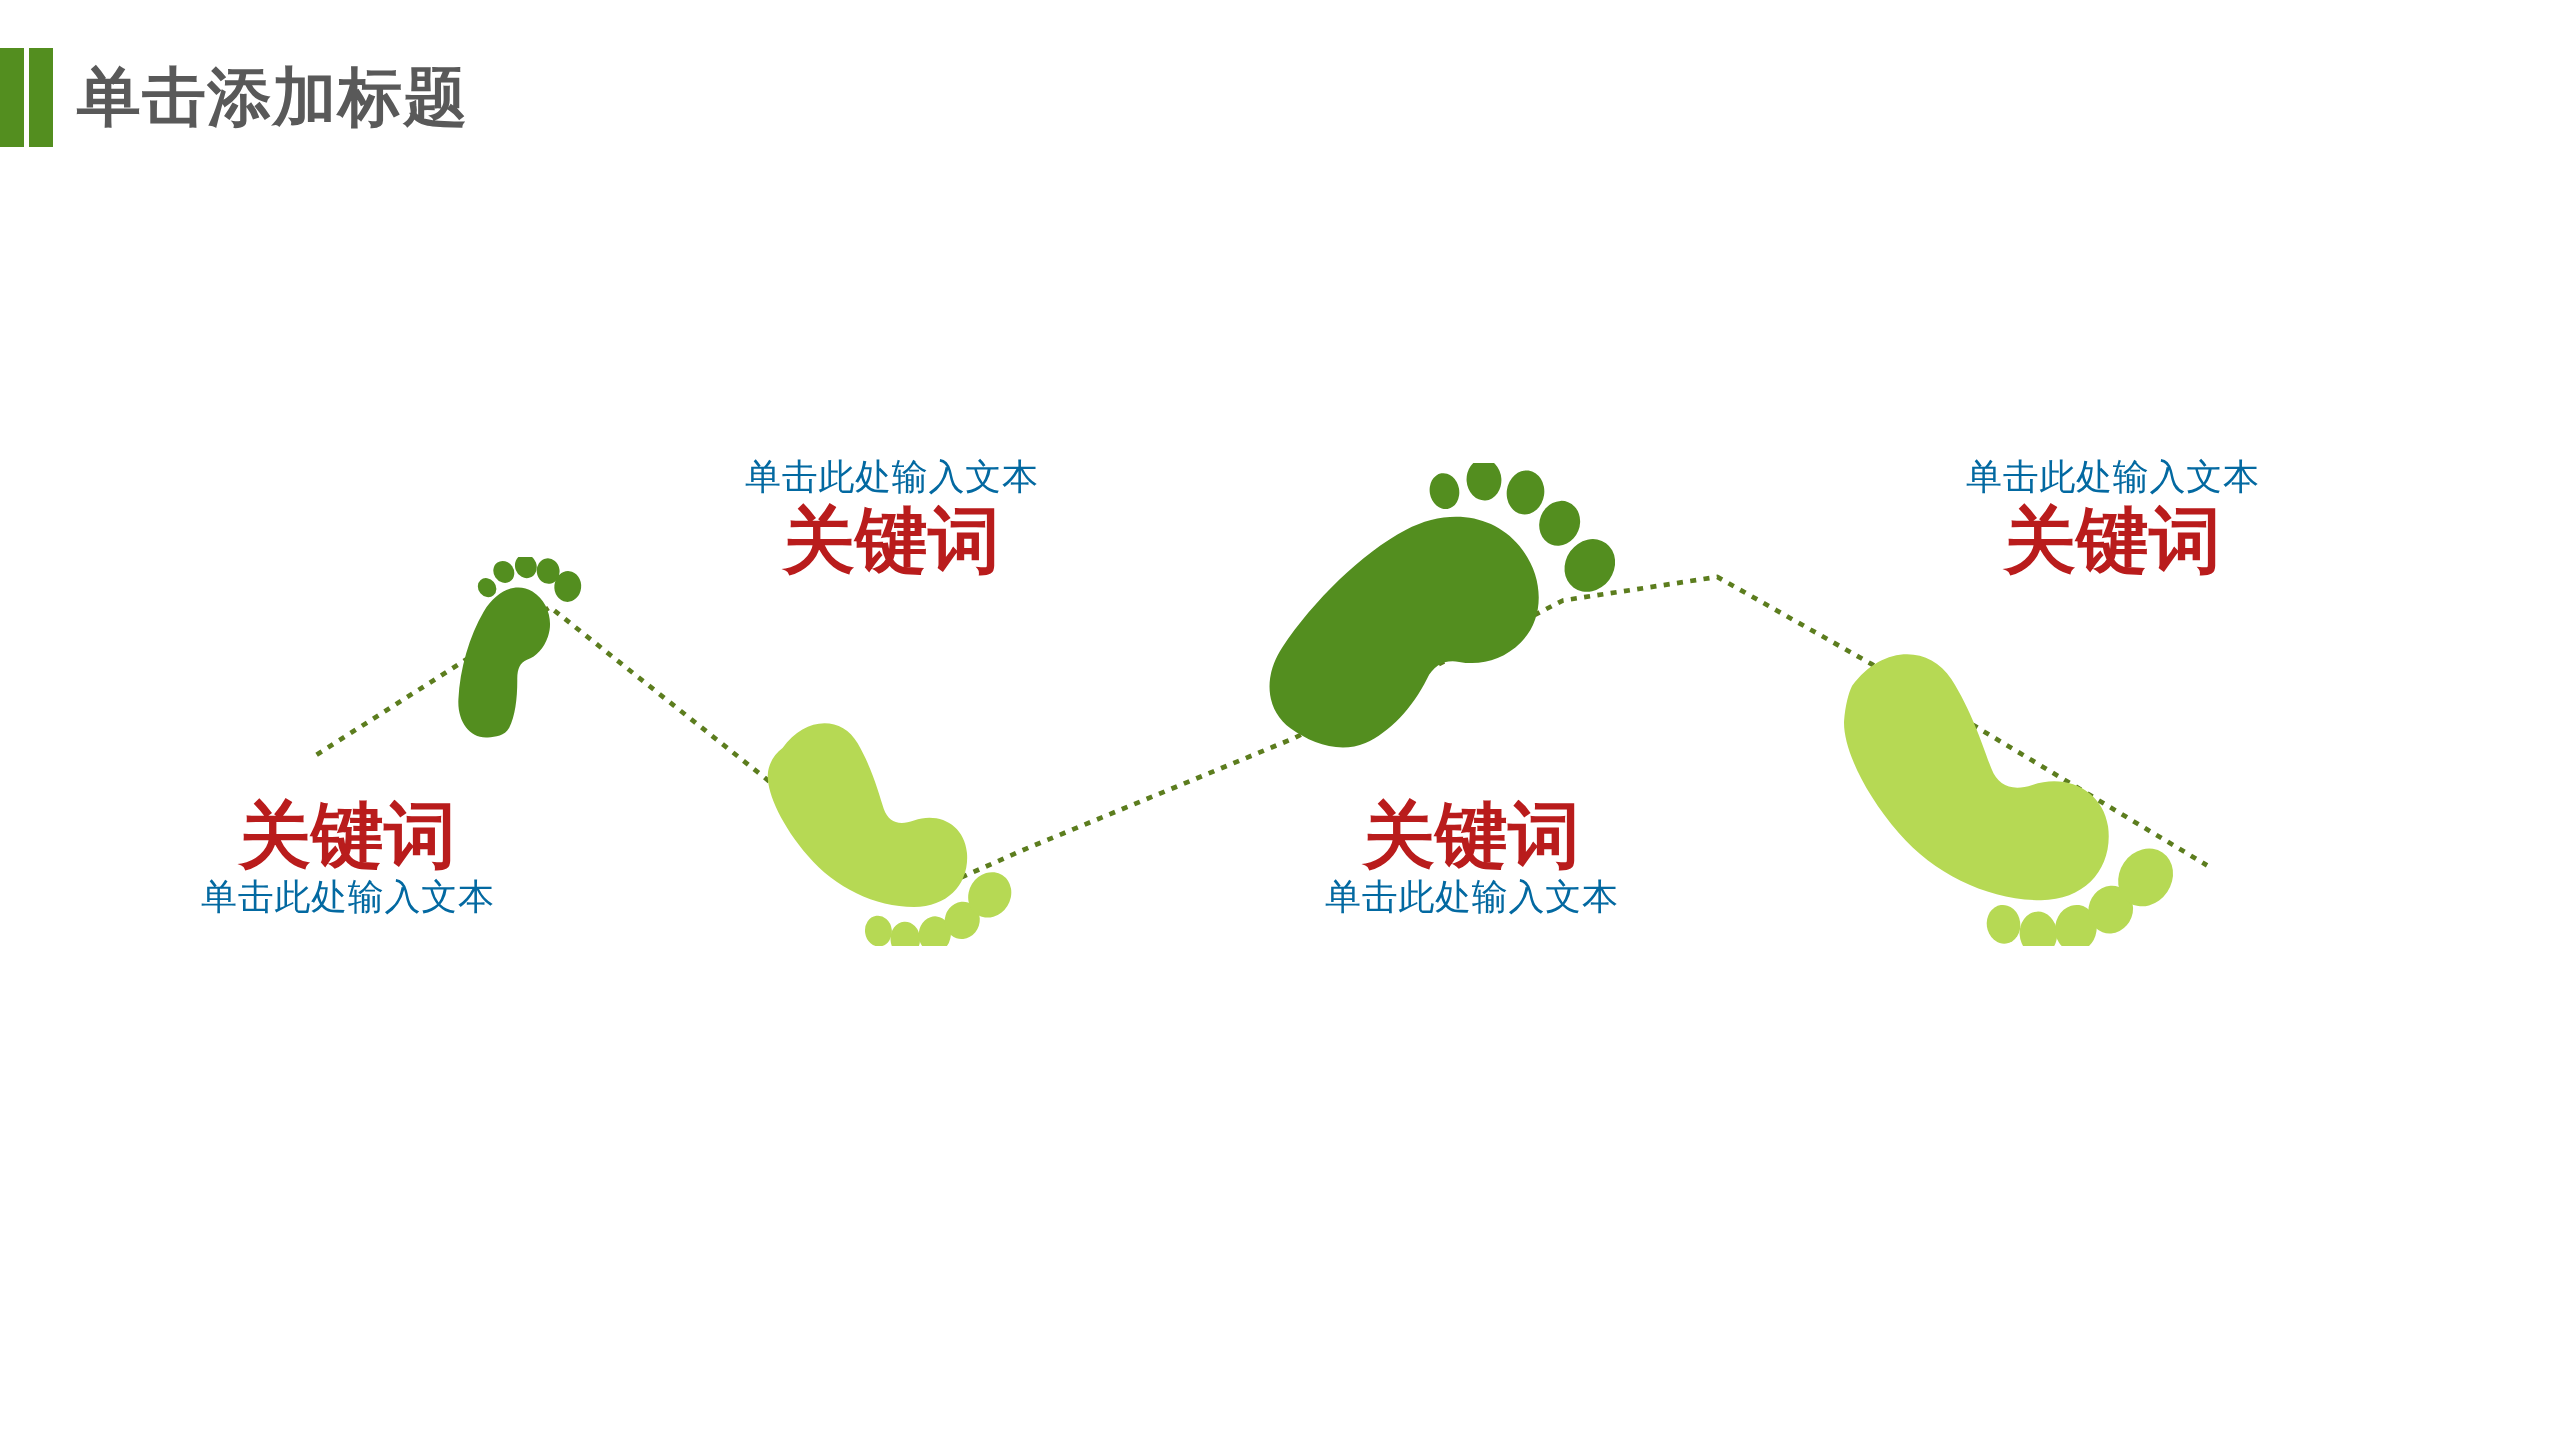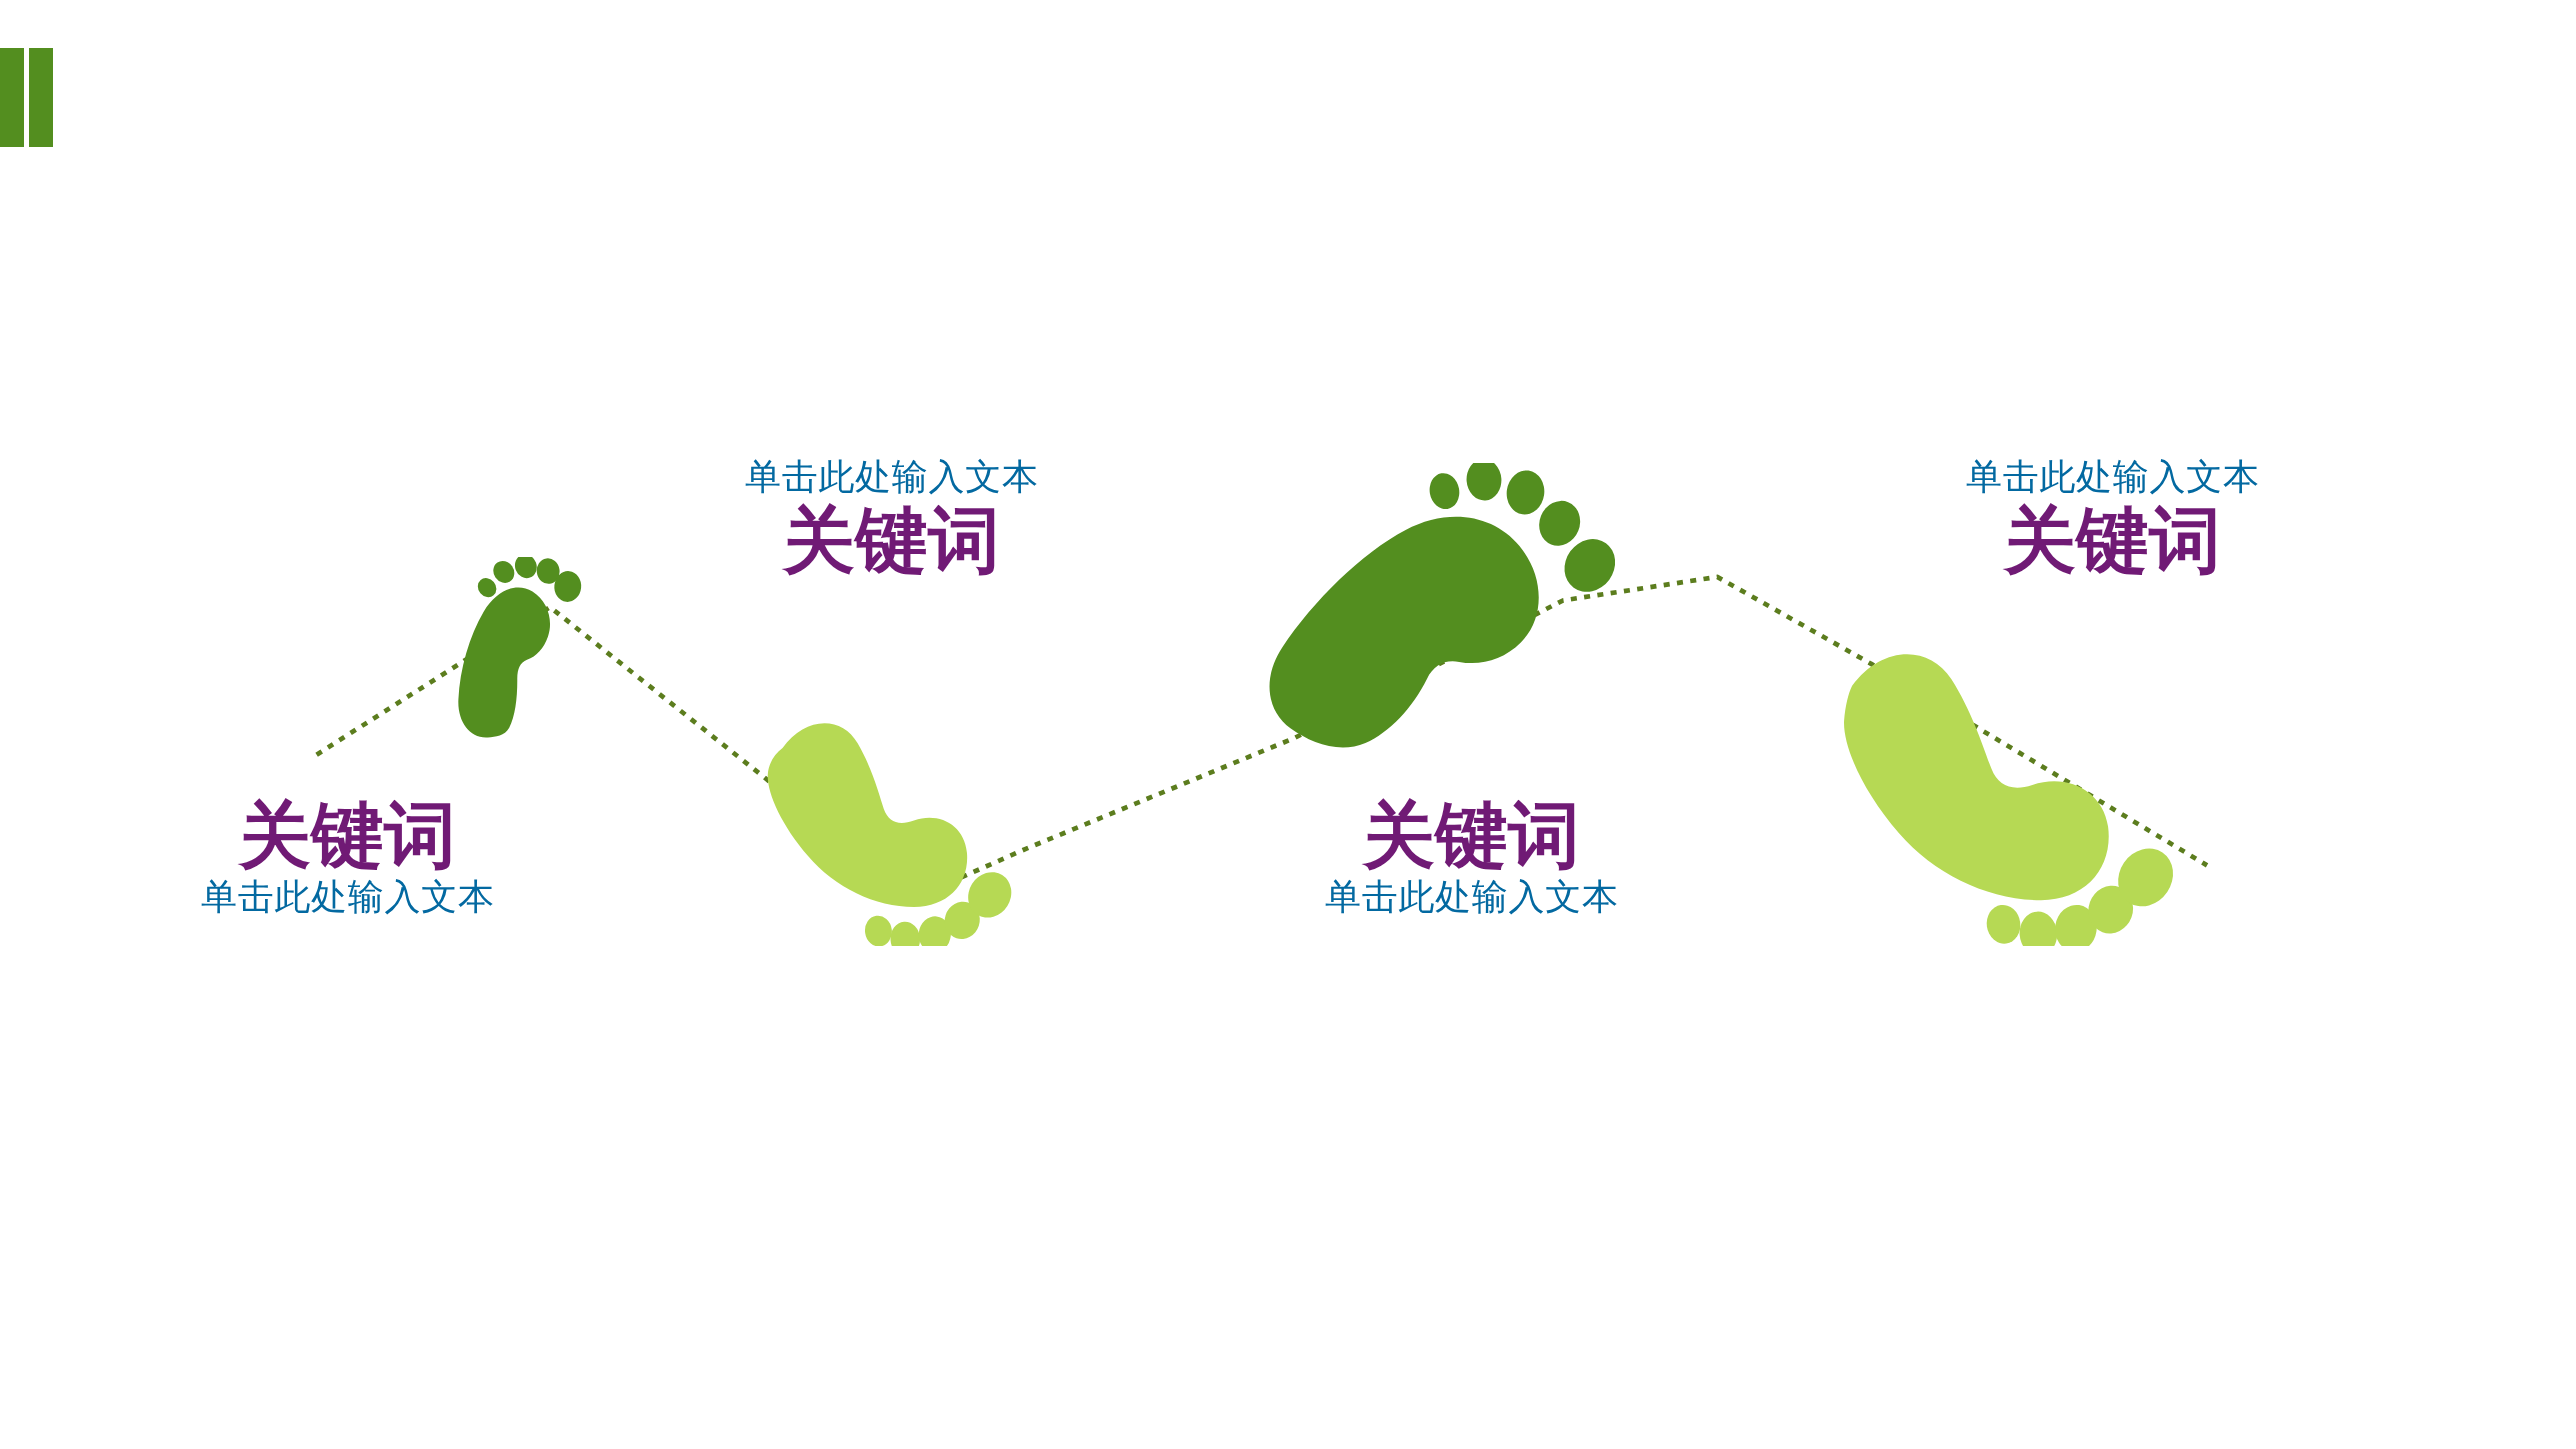--- a/index.html
+++ b/index.html
@@ -67,21 +67,21 @@
   }
 
   
   .label-group {
     position: absolute;
     white-space: nowrap;
   }
   .label-keyword {
     font-size: 72px;
     font-weight: bold;
-    color: #701a75;
+    color: #b91c1c;
     line-height: 1.12;
     letter-spacing: 0.7px;
     font-family: "Liberation Sans", "DejaVu Sans", sans-serif;
   }
   .label-sub {
     font-size: 36px;
     color: #0369a1;
     line-height: 1.22;
     letter-spacing: 0.7px;
     font-family: "Liberation Serif", "DejaVu Serif", serif;
@@ -177,20 +177,21 @@
       <ellipse cx="422" cy="396" rx="33" ry="36" transform="rotate(20 422 396)"></ellipse>
       <ellipse cx="474" cy="348" rx="39" ry="45" transform="rotate(34 474 348)"></ellipse>
     </g>
   </svg>
 
 </div>
 
 <div id="title-block">
   <div class="accent-bar"></div>
   <div class="accent-bar second"></div>
+  <div id="page-title">单击添加标题</div>
 </div>
 
 <div class="label-group lg-center" id="label-group-1">
   <div class="label-keyword">关键词</div>
   <div class="label-sub">单击此处输入文本</div>
 </div>
 
 <div class="label-group lg-center" id="label-group-2">
   <div class="label-sub">单击此处输入文本</div>
   <div class="label-keyword">关键词</div>

